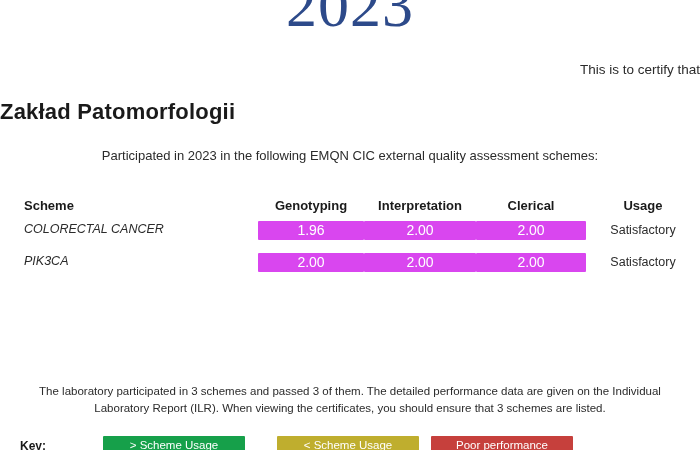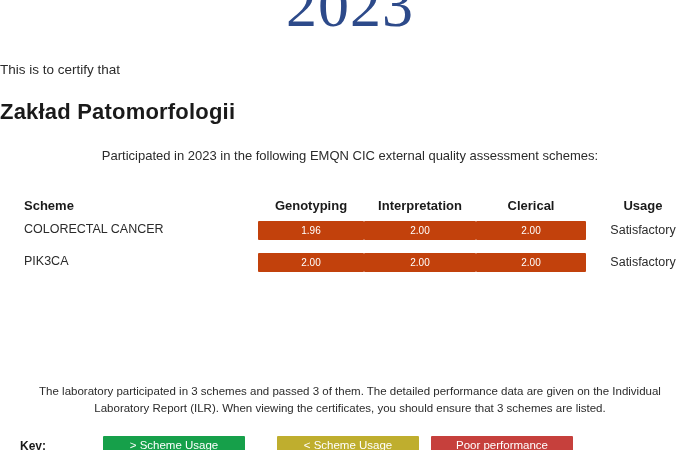--- a/index.html
+++ b/index.html
@@ -30,21 +30,21 @@
     color: #2d4a8a;
     line-height: 1;
   }
 
   
   .certify-line {
     position: absolute;
     top: 62px;
     left: 0;
     width: 700px;
-    text-align: left;
+    text-align: right;
     font-size: 13.5px;
     font-weight: 400;
     color: #2b2b2b;
   }
 
   .lab-name {
     position: absolute;
     top: 99px;
     left: 0;
     width: 700px;
@@ -94,34 +94,35 @@
     color: #2b2b2b;
     vertical-align: top;
     padding: 0;
     height: 24px;
   }
   .tbl td.col-scheme {
     text-align: left;
     padding-left: 24px;
     line-height: 15px;
     padding-top: 1px;
+    font-style: italic;
   }
   .tbl td.col-result {
     text-align: center;
     padding-top: 2px;
     margin-top: 20px;
   }
   .score-wrap {
     padding: 0 4px;
   }
   .score-cell {
     display: block;
-    background: #c2410c;
+    background: #d946ef;
     color: #ffffff;
-    font-size: 10px;
+    font-size: 14px;
     text-align: center;
     line-height: 19px;
     height: 19px;
     border-radius: 1px;
   }
   tr.row-gap td { height: 6px; }
 
   
   .footer-note {
     position: absolute;

